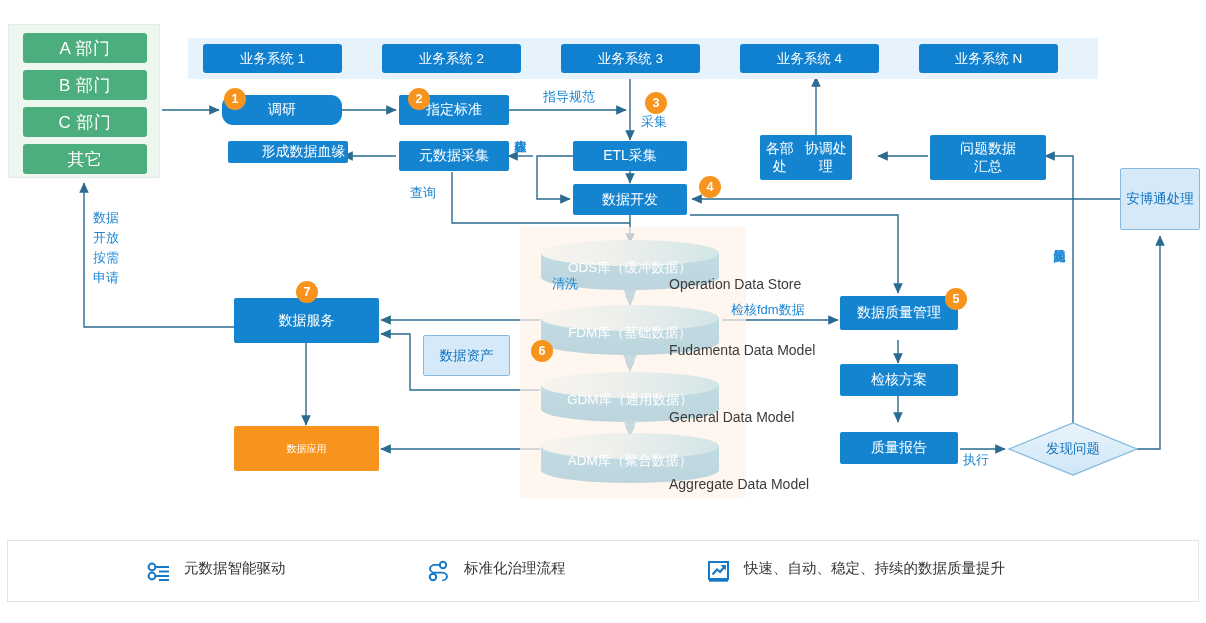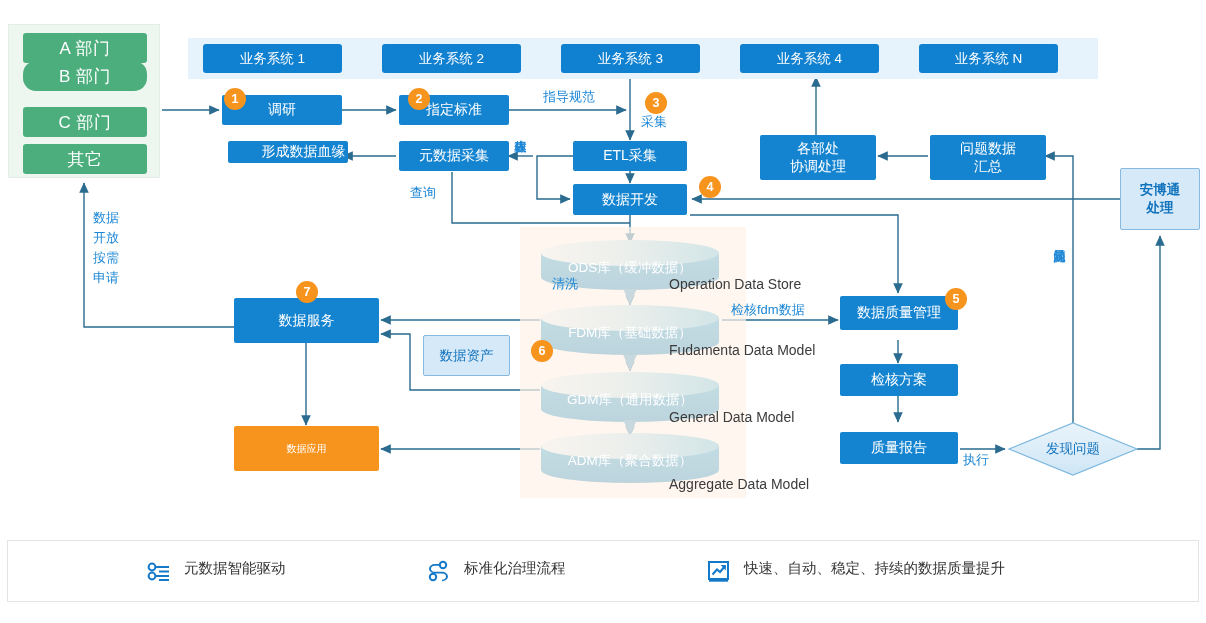--- a/index.html
+++ b/index.html
@@ -177,52 +177,52 @@
       <path d="M630,422 L630,434" marker-end="url(#ahb)"></path>
     </g>
 
     <g>
       <path d="M1009,449 L1073,423 L1137,449 L1073,475 z" fill="url(#diaG)" stroke="#7cb8df" stroke-width="1.2"></path>
     </g>
   </svg>
 
   <div class="abs dept-panel">
     <div class="abs dept-item" style="top:8px;">A 部门</div>
-    <div class="abs dept-item" style="top:36px;border-radius:13px;">B 部门</div>
+    <div class="abs dept-item" style="top:45px;">B 部门</div>
     <div class="abs dept-item" style="top:82px;">C 部门</div>
     <div class="abs dept-item" style="top:119px;">其它</div>
   </div>
 
   <div class="abs biz-band"></div>
   <div class="abs biz-box" style="left:203px;">业务系统 1</div>
   <div class="abs biz-box" style="left:382px;">业务系统 2</div>
   <div class="abs biz-box" style="left:561px;">业务系统 3</div>
   <div class="abs biz-box" style="left:740px;">业务系统 4</div>
   <div class="abs biz-box" style="left:919px;">业务系统 N</div>
 
   <div class="abs lake-panel"></div>
 
-  <div class="abs pbox" style="left:222px;top:95px;width:120px;height:30px;">调研</div>
+  <div class="abs pbox" style="left:222px;top:95px;width:120px;height:30px;border-radius:11px;">调研</div>
   <div class="abs pbox" style="left:399px;top:95px;width:110px;height:30px;">指定标准</div>
 
   <div class="abs pbox" style="left:228px;top:141px;width:120px;height:22px;padding-left:31px;">形成数据血缘</div>
   <div class="abs pbox" style="left:399px;top:141px;width:110px;height:30px;">元数据采集</div>
 
   <div class="abs pbox" style="left:573px;top:141px;width:114px;height:30px;">ETL采集</div>
   <div class="abs pbox" style="left:573px;top:184px;width:114px;height:31px;">数据开发</div>
 
-  <div class="abs pbox" style="left:760px;top:135px;width:116px;height:45px;flex-direction:column;">
+  <div class="abs pbox" style="left:760px;top:135px;width:92px;height:45px;flex-direction:row;">
     <span>各部处</span>
     <span>协调处理</span>
   </div>
   <div class="abs pbox" style="left:930px;top:135px;width:116px;height:45px;flex-direction:column;">
     <span>问题数据</span>
     <span>汇总</span>
   </div>
-  <div class="abs lbox" style="left:1120px;top:168px;width:80px;height:62px;flex-direction:column;font-weight:bold;">
+  <div class="abs lbox" style="left:1120px;top:168px;width:80px;height:62px;">
     <span>安博通</span>
     <span>处理</span>
   </div>
 
   <div class="abs pbox" style="left:840px;top:296px;width:118px;height:34px;">数据质量管理</div>
   <div class="abs pbox" style="left:840px;top:364px;width:118px;height:32px;">检核方案</div>
   <div class="abs pbox" style="left:840px;top:432px;width:118px;height:32px;">质量报告</div>
 
   <div class="abs diamond" style="left:1009px;top:423px;">
     <div class="dtext">发现问题</div>

